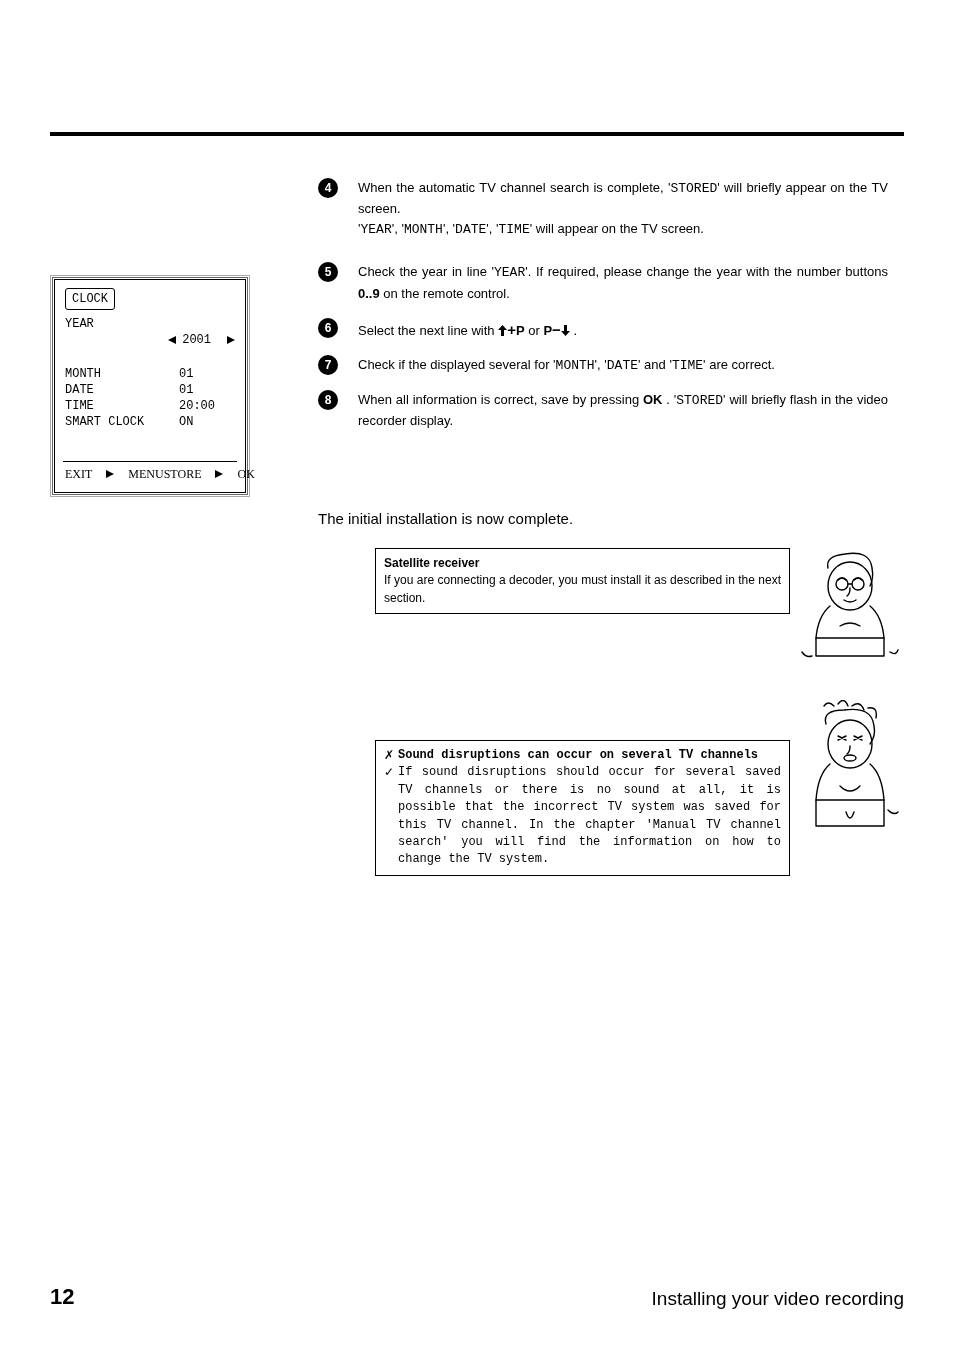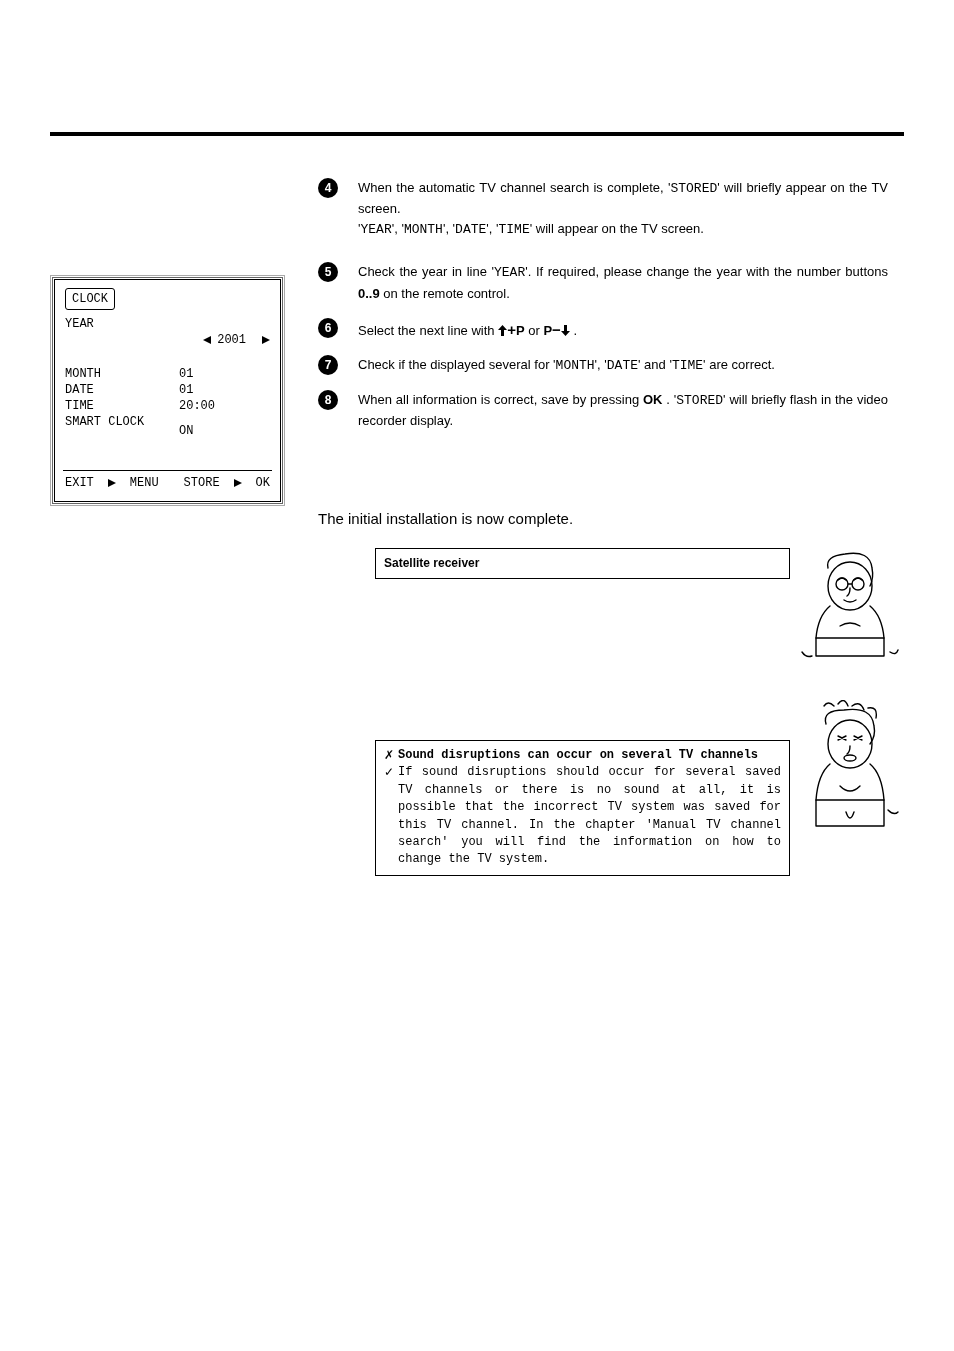--- a/index.html
+++ b/index.html
@@ -1,33 +1,33 @@
 <!DOCTYPE html>
 <html><head>
 <meta charset="utf-8">
 <style>
   * { box-sizing: border-box; margin: 0; padding: 0; }
   html, body { width: 954px; height: 1351px; background: #fff; font-family: Arial, Helvetica, sans-serif; color: #000; }
   .page { position: relative; width: 954px; height: 1351px; }
   .hrule { position: absolute; left: 50px; top: 132px; width: 854px; height: 4px; background: #000; }
 
   
-  .osd-wrap { position: absolute; left: 50px; top: 275px; width: 235px; }
+  .osd-wrap { position: absolute; left: 50px; top: 275px; width: 200px; }
   .osd-outer { border: 1px solid #aaa; padding: 1px; }
   .osd-mid   { border: 1px solid #666; padding: 1px; }
   .osd-inner { border: 1px solid #000; padding: 8px 10px 10px 10px; font-family: "Courier New", monospace; font-size: 12px; line-height: 1.35; }
   .osd-title-wrap { border: 1px solid #000; border-radius: 3px; padding: 2px 6px; display: inline-block; margin-bottom: 6px; }
   .osd-row { display: flex; }
   .osd-label { width: 100px; }
   .osd-val { flex: 1; white-space: pre; }
   .osd-valwrap { display: inline-flex; align-items: center; gap: 6px; justify-content: center; }
   .arrow-svg { display: inline-block; }
   .osd-sep { border-top: 1px solid #000; margin: 30px -2px 4px -2px; }
   .osd-footer { display: flex; justify-content: space-between; align-items: center; font-family: "Courier New", monospace; font-size: 12px; }
-  .footer-group { display: inline-flex; align-items: center; gap: 14px; }
+  .footer-group { display: inline-flex; align-items: center; gap: 14px; font-family: Liberation Serif, serif; }
 
   
   .steps { position: absolute; left: 318px; top: 178px; width: 570px; }
   .step { display: flex; align-items: flex-start; margin-bottom: 14px; }
   .step-num { width: 40px; flex: 0 0 40px; display: flex; justify-content: flex-start; }
   .circle { width: 20px; height: 20px; border-radius: 50%; background: #000; color: #fff; font-size: 12px; font-weight: bold; display: flex; align-items: center; justify-content: center; }
   .step-body { flex: 1; font-size: 13px; line-height: 1.55; text-align: justify; }
   .mono { font-family: "Courier New", monospace; }
   .bold { font-weight: bold; }
 
@@ -87,21 +87,21 @@
       <div class="osd-row">
         <span class="osd-label">DATE</span>
         <span class="osd-val" style="padding-left:14px;">01</span>
       </div>
       <div class="osd-row">
         <span class="osd-label">TIME</span>
         <span class="osd-val" style="padding-left:14px;">20:00</span>
       </div>
       <div class="osd-row">
         <span class="osd-label">SMART CLOCK</span>
-        <span class="osd-val" style="padding-left:14px;margin-top:9px;">ON</span>
+        <span class="osd-val" style="padding-left:14px;">ON</span>
       </div>
 
       <div class="osd-sep"></div>
       <div class="osd-footer">
         <span class="footer-group">
           <span>EXIT</span>
           <svg class="arrow-svg" width="8" height="8" viewBox="0 0 8 8">
                   <polygon points="0,0 0,8 8,4" fill="#000"></polygon>
                 </svg>
           <span>MENU</span>
@@ -174,20 +174,21 @@
         <span>When all information is correct, save by pressing </span><span class="bold">OK</span><span> . '</span><span class="mono">STORED</span><span>' will briefly flash in the video recorder display.</span>
       </div>
     </div>
 
   </div>
 
   <div class="intro-done">The initial installation is now complete.</div>
 
   <div class="infobox info1">
     <div class="info-title">Satellite receiver</div>
+    <div>If you are connecting a decoder, you must install it as described in the next section.</div>
   </div>
 
   <div class="person p1">
     <svg viewBox="0 0 100 110" width="100" height="110">
       <g fill="none" stroke="#000" stroke-width="1.4" stroke-linecap="round" stroke-linejoin="round">
         <path d="M28 20 Q25 8 45 6 Q70 2 72 20 Q74 30 70 38"></path>
         <ellipse cx="50" cy="38" rx="22" ry="24"></ellipse>
         <path d="M38 32 q4 -4 8 0 M54 32 q4 -4 8 0"></path>
         <circle cx="42" cy="36" r="6"></circle>
           <circle cx="58" cy="36" r="6"></circle>
@@ -224,13 +225,17 @@
         <ellipse cx="50" cy="58" rx="6" ry="3"></ellipse>
         <path d="M30 64 Q18 74 16 100 M70 64 Q82 74 84 100"></path>
         <path d="M16 100 H84 V126 H16 Z"></path>
         <path d="M40 86 q10 10 20 0"></path>
         <path d="M46 112 q4 12 8 0"></path>
         <path d="M88 110 q6 6 10 2"></path>
       </g>
     </svg>
   </div>
 
+  <div class="footer">
+    <div class="page-num">12</div>
+    <div class="footer-title">Installing your video recording</div>
+  </div>
 </div>
 
 </body></html>

